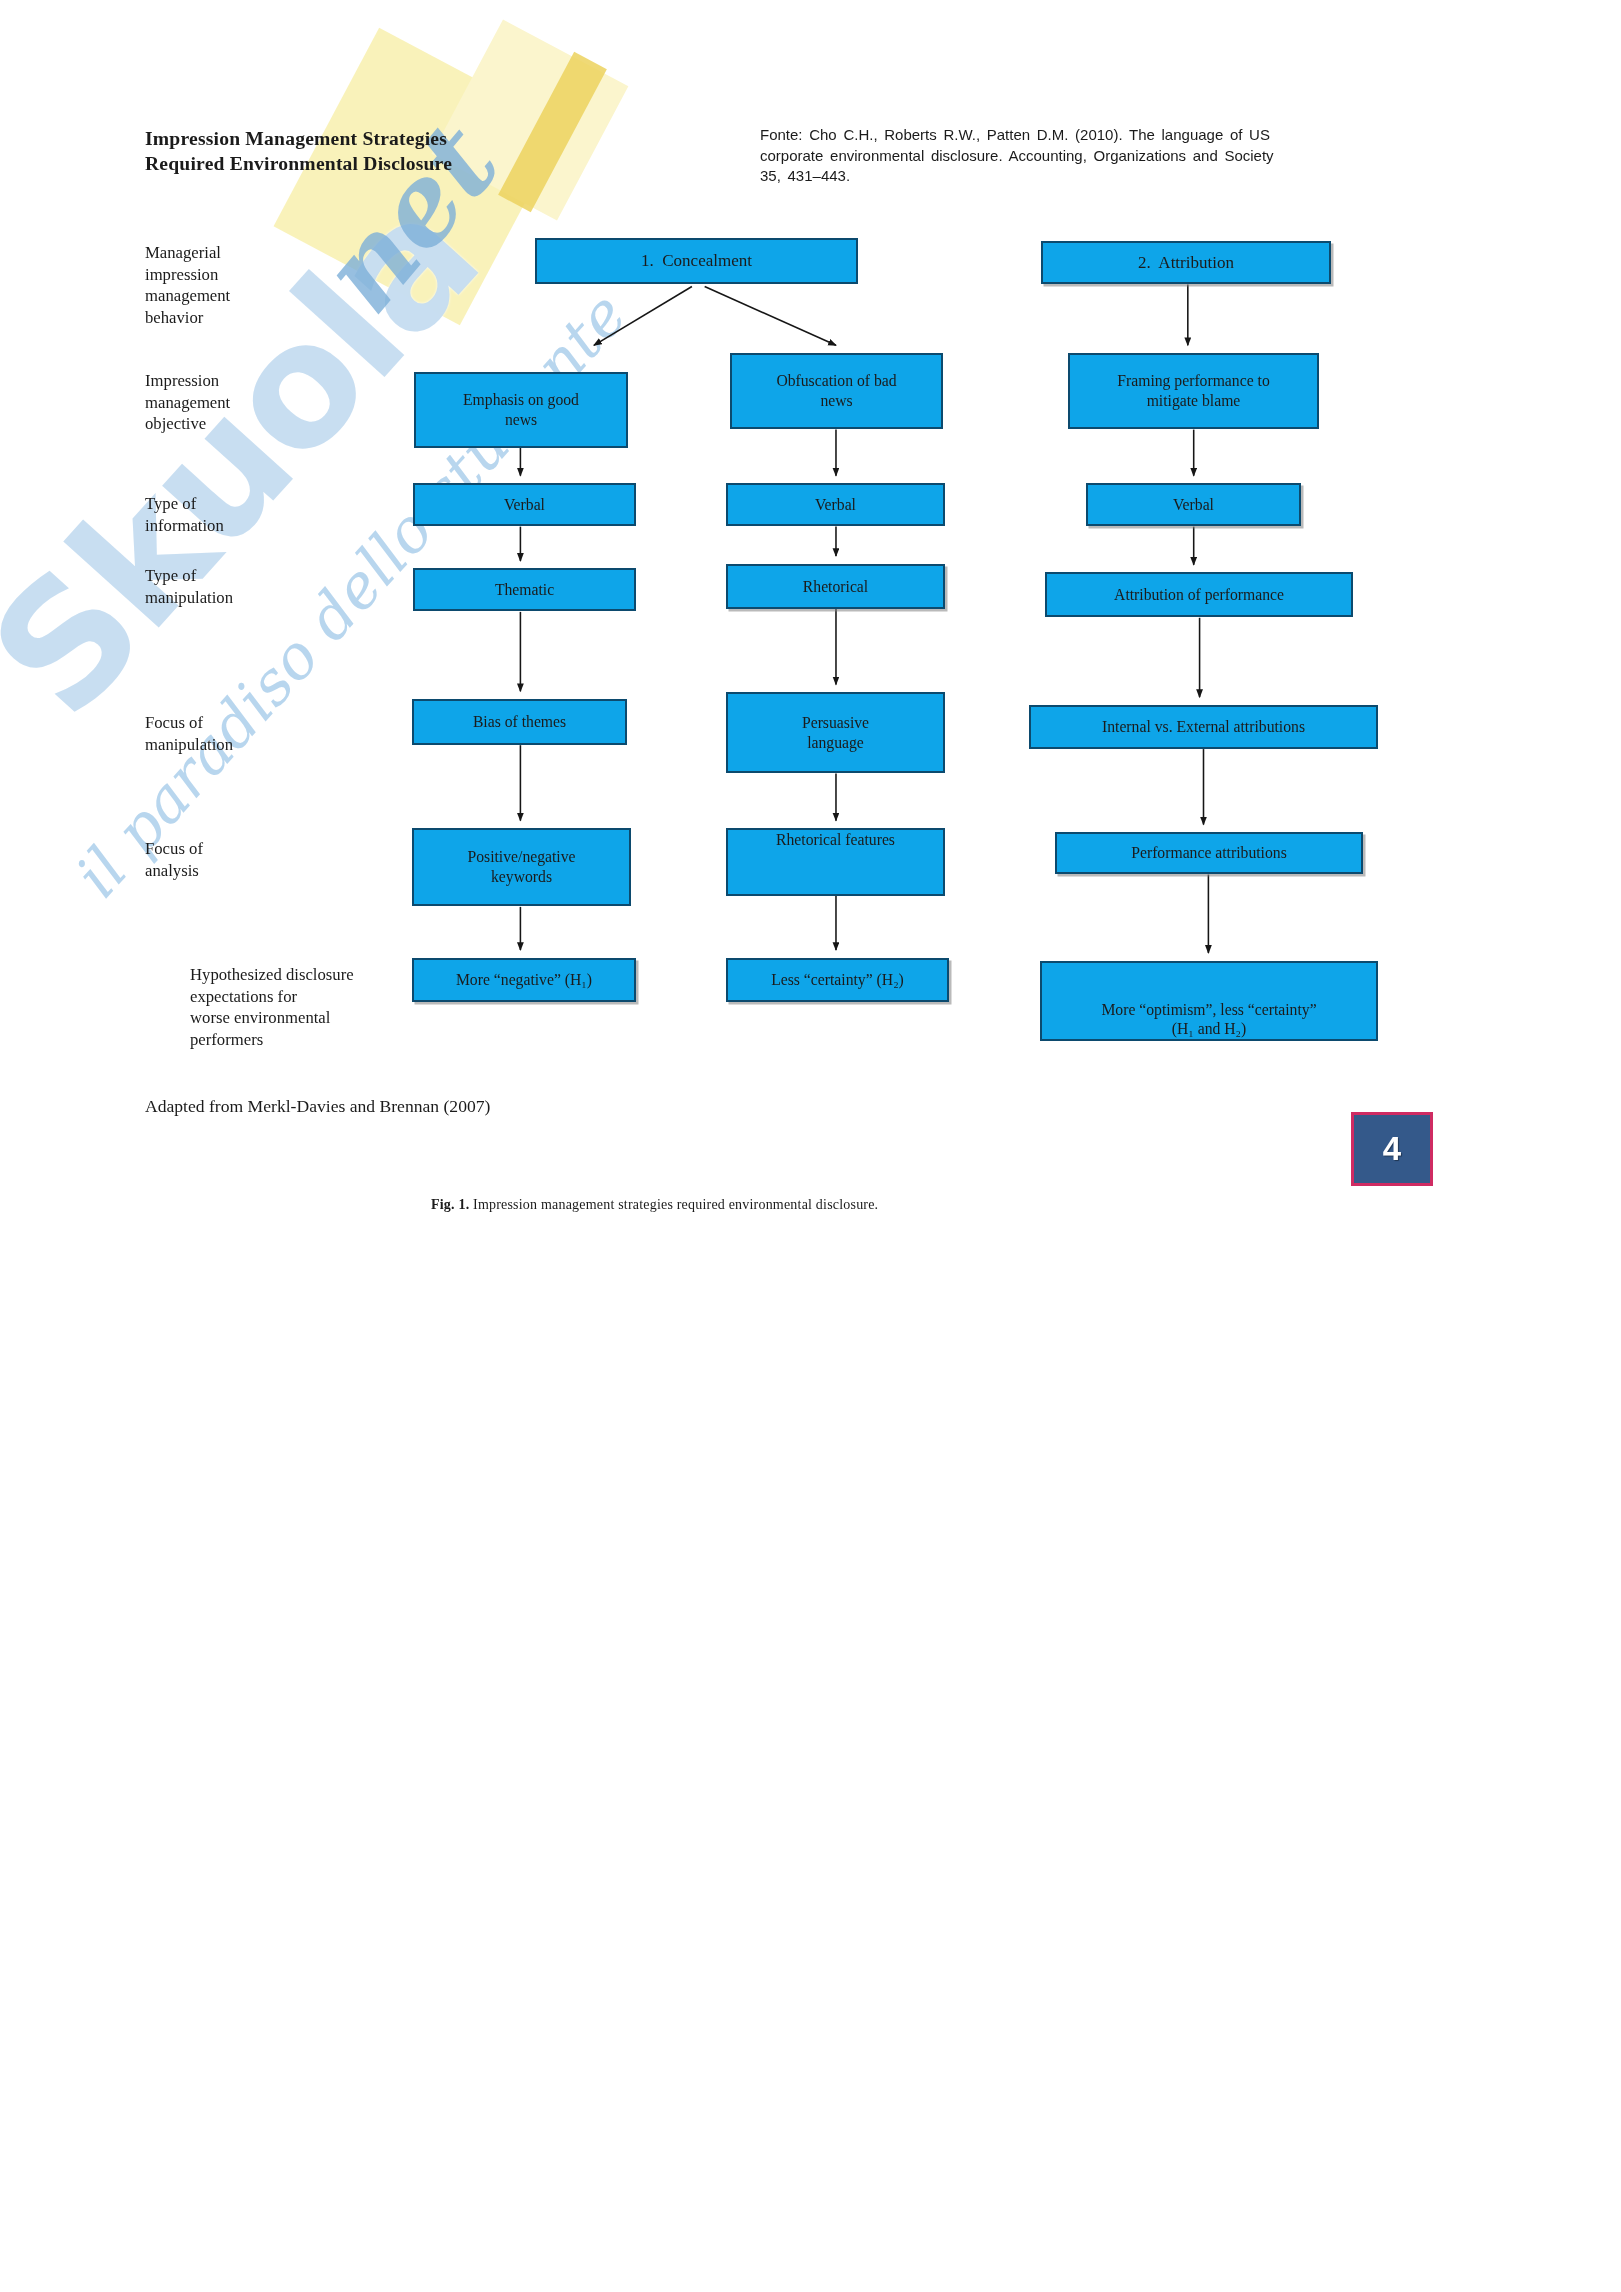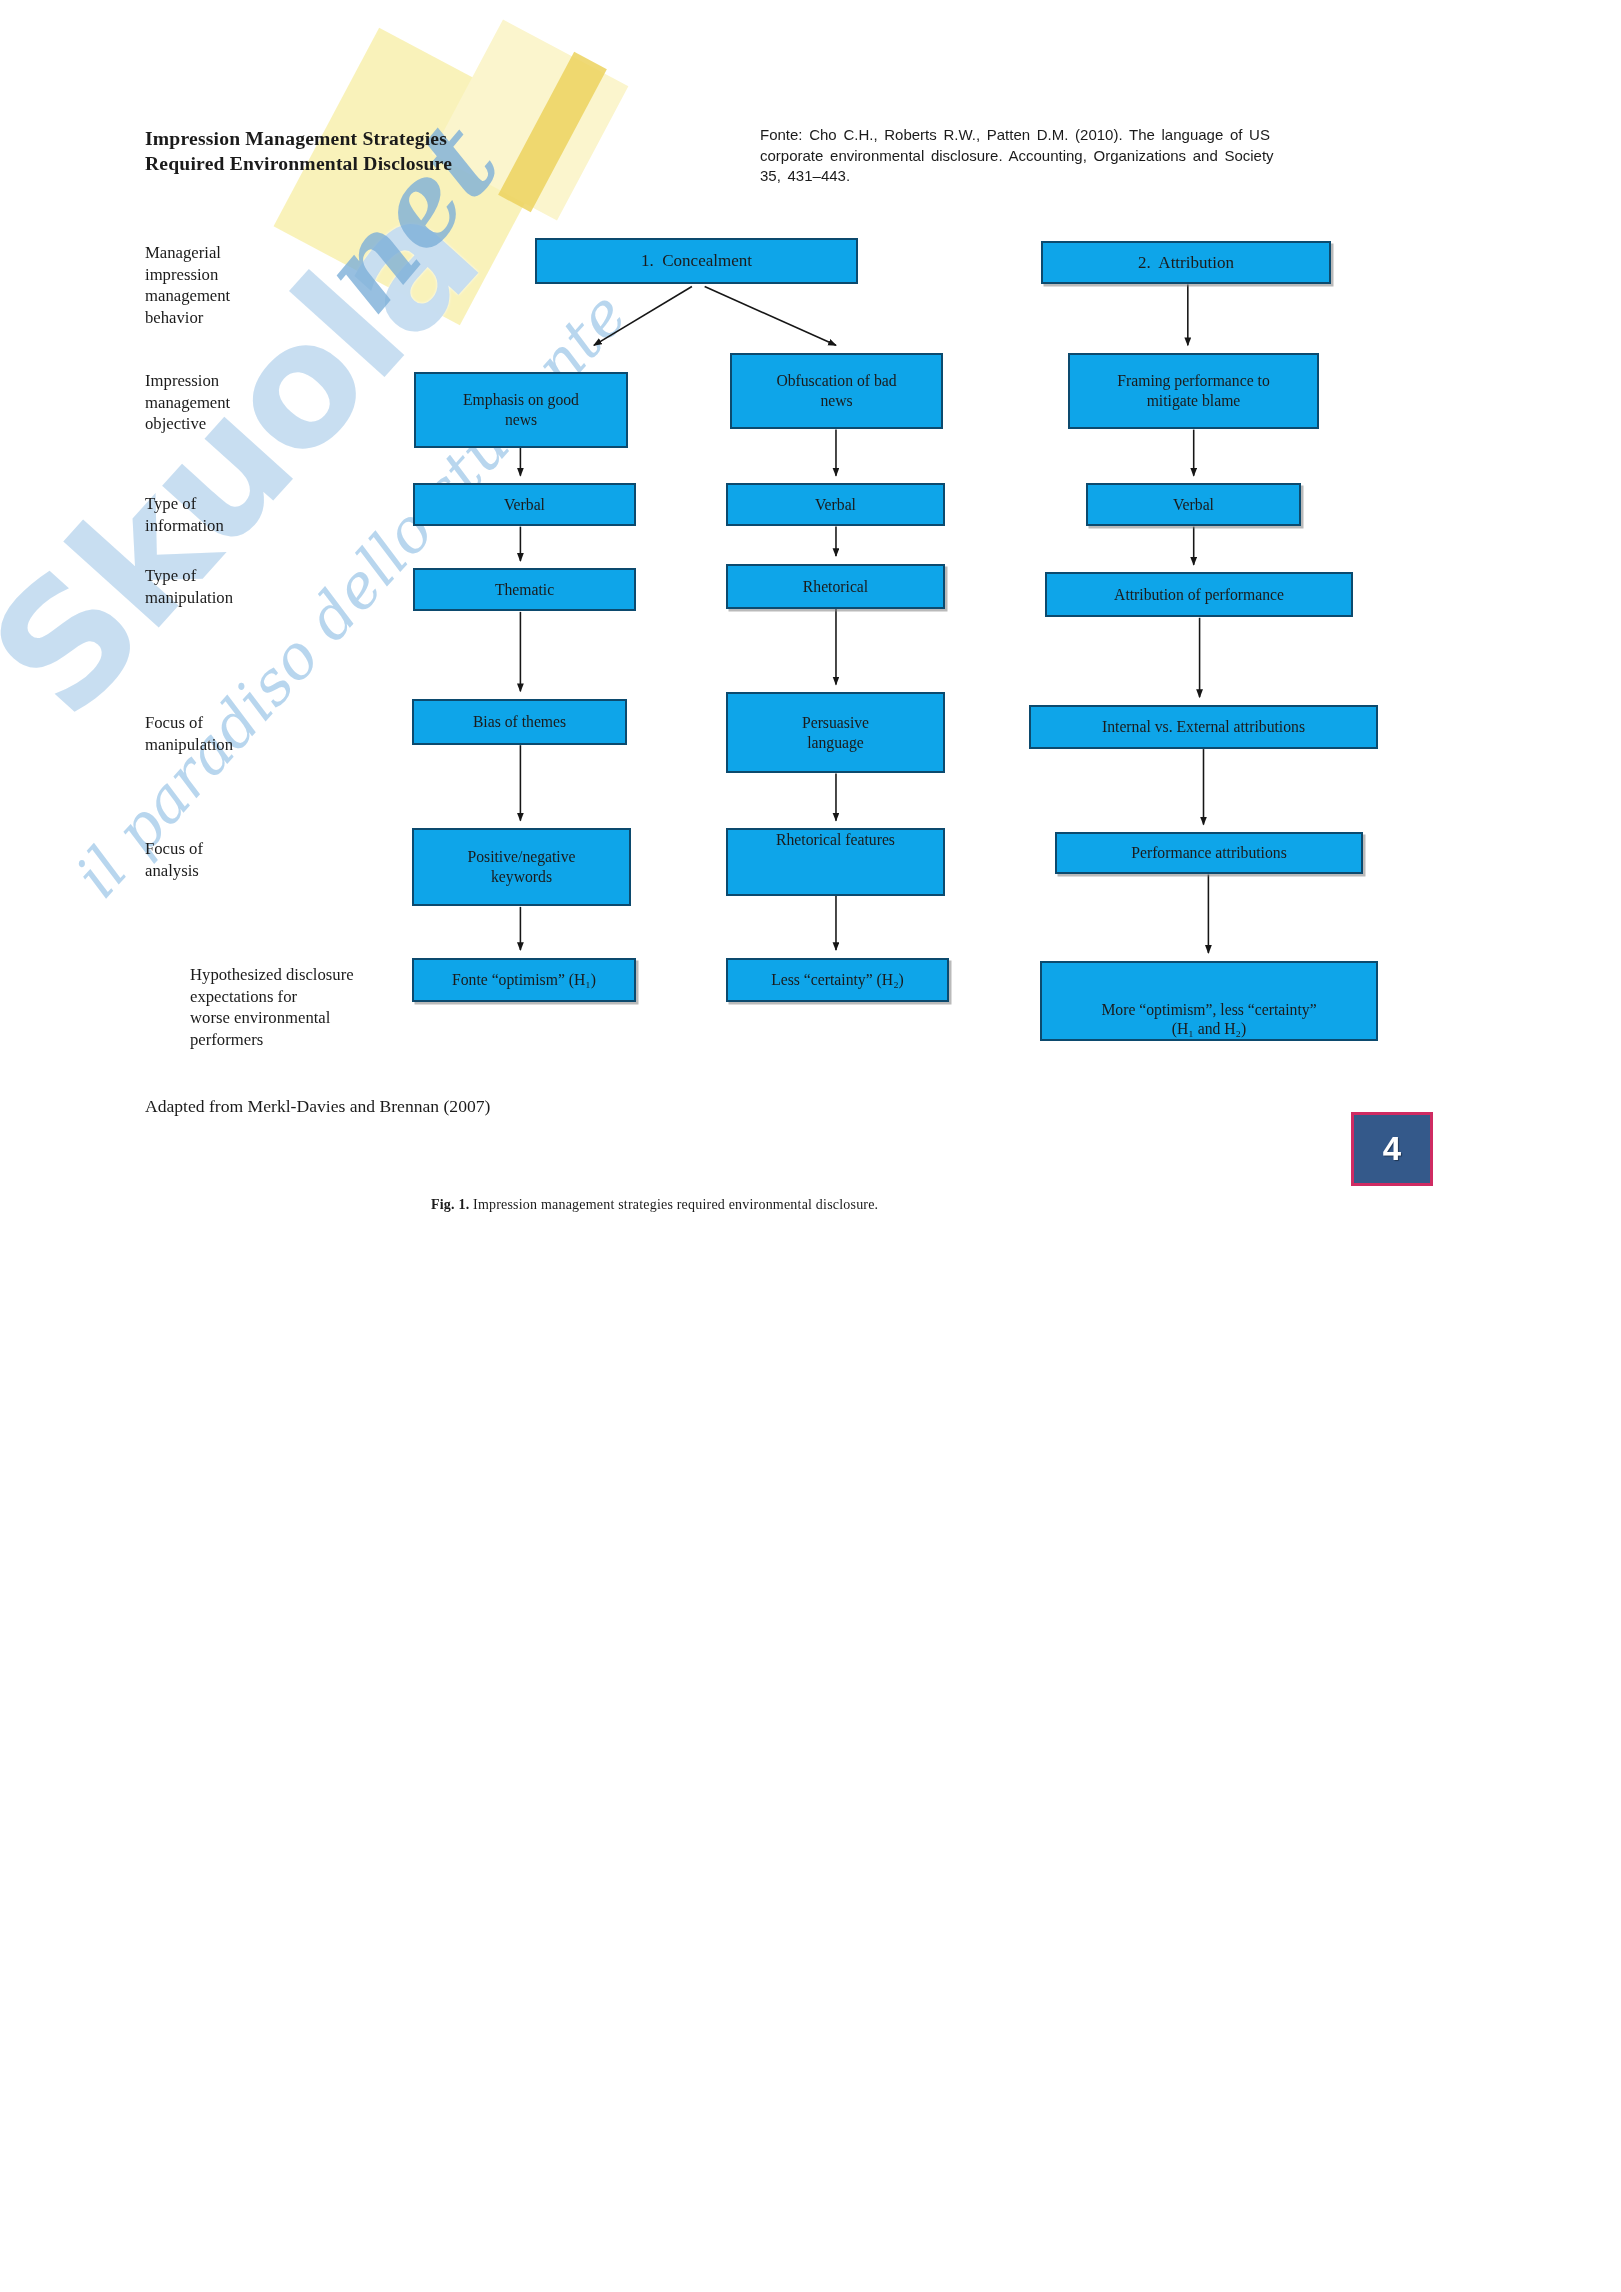--- a/index.html
+++ b/index.html
@@ -208,21 +208,21 @@
     <div class="bl">keywords</div>
   </div>
   <div class="box layer" style="left:726px;top:828px;width:219px;height:68px;align-items:center;justify-content:flex-start;padding-top:0;">
     <div class="bl">Rhetorical features</div>
   </div>
   <div class="box shadow layer" style="left:1055px;top:832px;width:308px;height:42px;">
     <div class="bl">Performance attributions</div>
   </div>
 
   <div class="box shadow layer" style="left:412px;top:958px;width:224px;height:44px;">
-    <div class="bl">Fonte “optimism” (H₁)</div>
+    <div class="bl">More “negative” (H₁)</div>
   </div>
   <div class="box shadow layer" style="left:726px;top:958px;width:223px;height:44px;">
     <div class="bl">Less “certainty” (H₂)</div>
   </div>
   <div class="box layer" style="left:1040px;top:961px;width:338px;height:80px;justify-content:flex-end;">
     <div class="bl">More “optimism”, less “certainty”</div>
     <div class="bl">(H₁ and H₂)</div>
   </div>
 
   <div class="layer abs adapted" style="left:145px;top:1096px;">Adapted from Merkl-Davies and Brennan (2007)</div>

